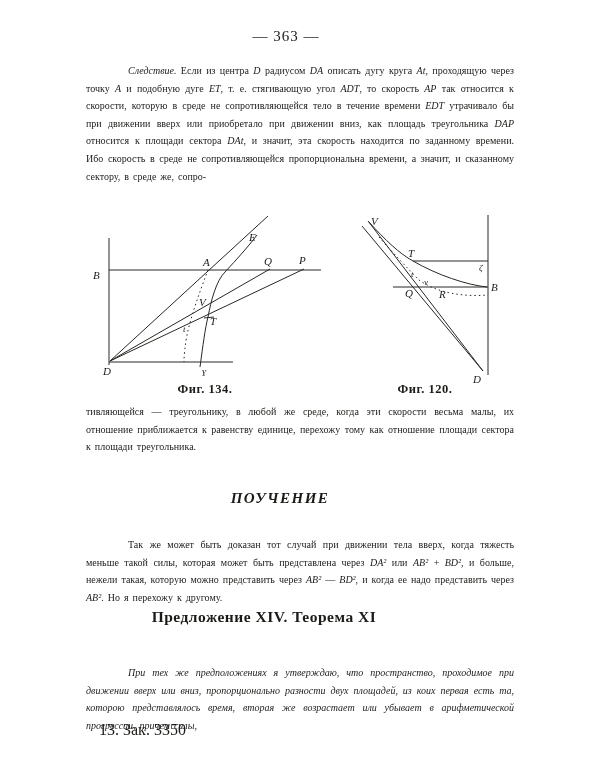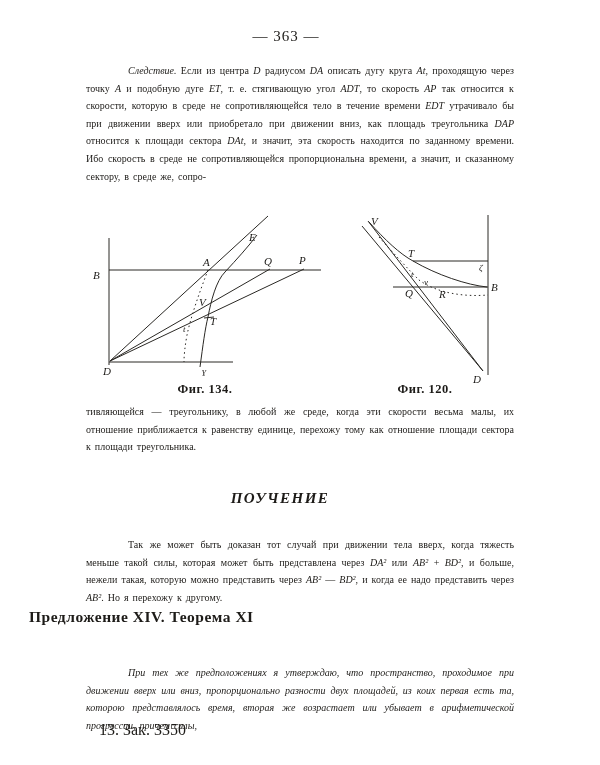--- a/index.html
+++ b/index.html
@@ -15,22 +15,22 @@
     left:86px;width:428px;font-size:10px;line-height:17.6px;
     text-align:justify;word-spacing:1.5px;
   }
   .para .it{font-style:italic;}
   .indent{text-indent:42px;}
   #para-corollary{top:62px;}
   #para-after{top:403px;}
   #head-scholium{top:484px;left:0;width:560px;text-align:center;
     font-weight:bold;font-style:italic;font-size:15px;letter-spacing:1.5px;margin-top:6px;}
   #para-scholium{top:536px;}
-  #head-prop{top:608px;left:0;width:528px;
-    font-weight:bold;font-size:15.5px;letter-spacing:.5px;padding-left:29px;}
+  #head-prop{top:608px;left:0;width:528px;text-align:center;
+    font-weight:bold;font-size:15.5px;letter-spacing:.5px;}
   #para-prop{top:664px;font-style:italic;}
   #footer{top:721px;left:99px;font-size:16px;}
   .figwrap{top:213px;left:0;width:600px;height:190px;}
   .fig{position:absolute;top:0;}
   #fig152{left:80px;}
   #fig153{left:345px;}
   .figcap{position:absolute;font-size:12.5px;font-weight:bold;text-align:center;letter-spacing:.5px;}
   #cap152{top:382px;left:80px;width:250px;}
   #cap153{top:382px;left:345px;width:160px;}
   svg{display:block;}

